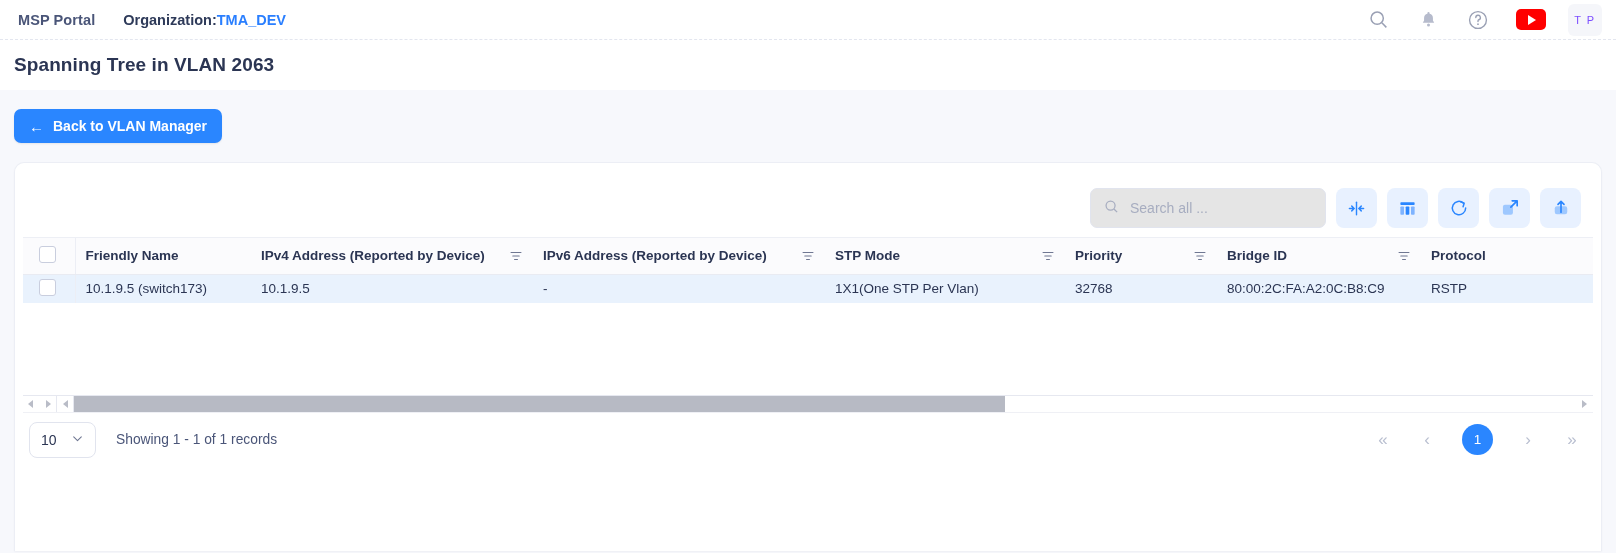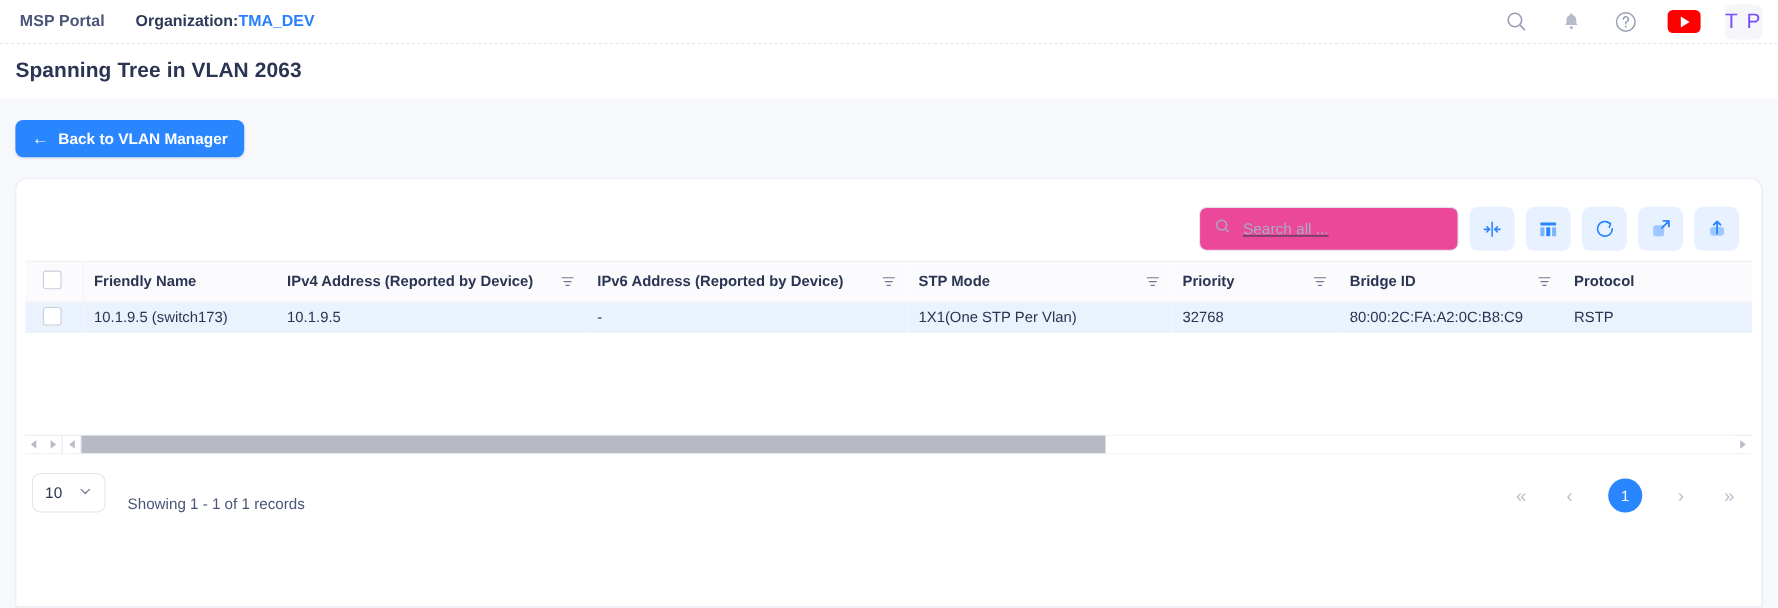--- a/index.html
+++ b/index.html
@@ -55,21 +55,21 @@
     border-left: 8px solid #fff;
     border-top: 5px solid transparent;
     border-bottom: 5px solid transparent;
     margin-left: 2px;
   }
   .avatar {
     width: 34px; height: 32px;
     border-radius: 6px;
     background: #f5f6fa;
     color: #7c4dff;
-    font-size: 19px;
+    font-size: 11px;
     font-weight: 500;
     letter-spacing: 1.5px;
     display: flex; align-items: center; justify-content: center;
     margin-left: -4px;
   }
 
   
   .pagetitle-bar {
     height: 50px;
     display: flex;
@@ -163,22 +163,21 @@
   }
   .search-box {
     width: 236px;
     height: 40px;
     border: 1px solid #e1e4ee;
     border-radius: 7px;
     display: flex;
     align-items: center;
     gap: 9px;
     padding: 0 13px;
-    background: #ec4899;
-    text-decoration: underline;
+    background: #e5e5e5;
   }
   .search-box input {
     border: none;
     outline: none;
     font-family: "Liberation Sans", sans-serif;
     font-size: 14px;
     color: #2e3a59;
     background: transparent;
     width: 100%;
   }
@@ -267,21 +266,21 @@
     background: #b7bac4;
     cursor: pointer;
   }
   .sb-end { width: 17px; display:flex;align-items:center;justify-content:center; }
 
   
   .footer {
     margin: 0 8px;
     height: 54px;
     display: flex;
-    align-items: flex-end;
+    align-items: center;
     padding: 0 12px 0 6px;
     border-top: 1px solid #eff0f5;
     background: #fff;
   }
   .page-size {
     width: 67px; height: 36px;
     border: 1px solid #e1e4ee;
     border-radius: 8px;
     display: flex; align-items: center; justify-content: space-between;
     padding: 0 11px;

